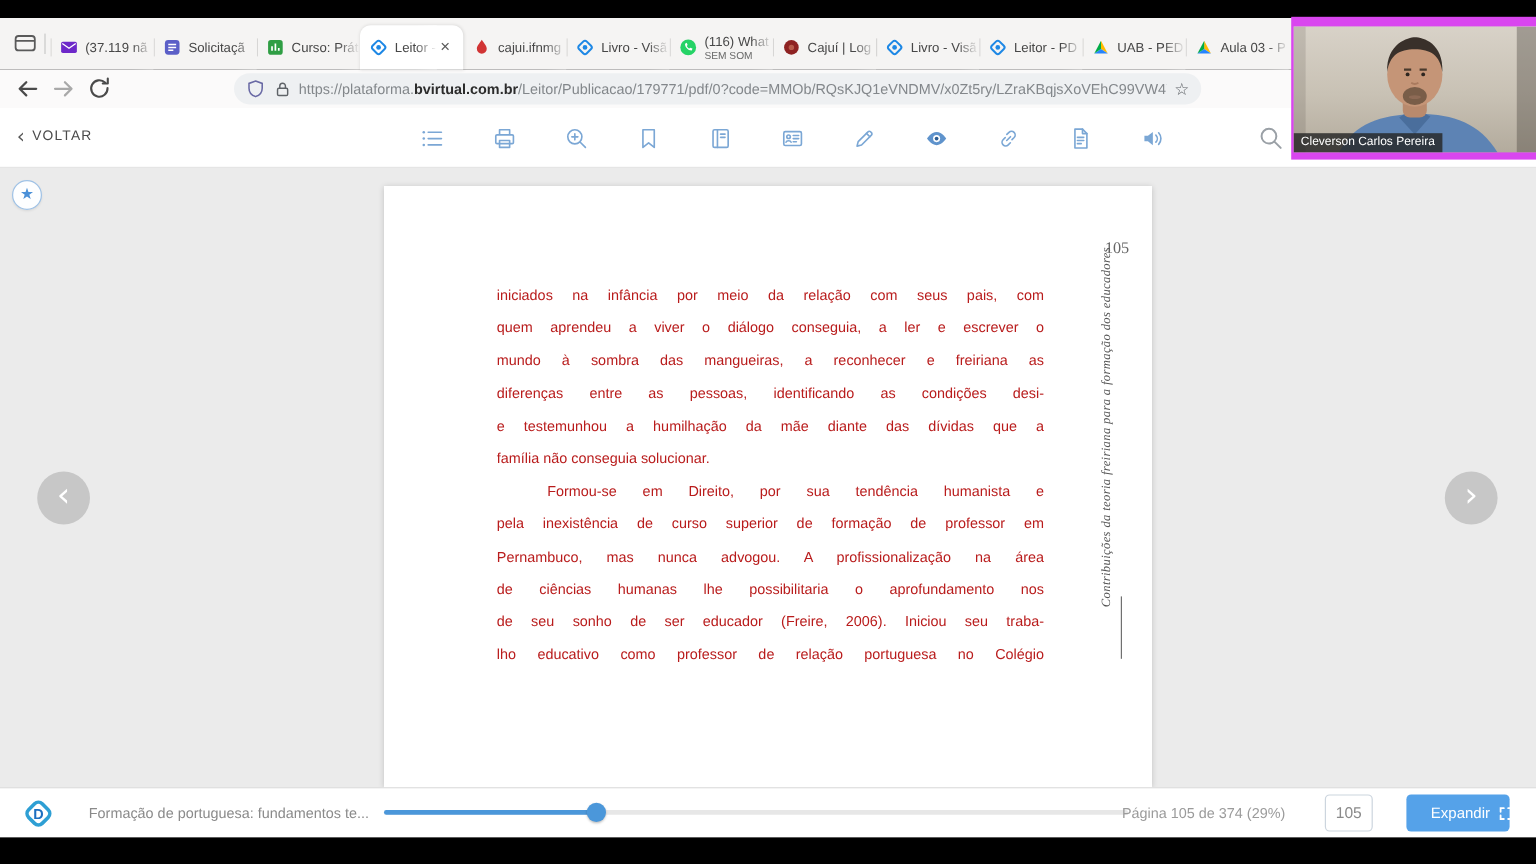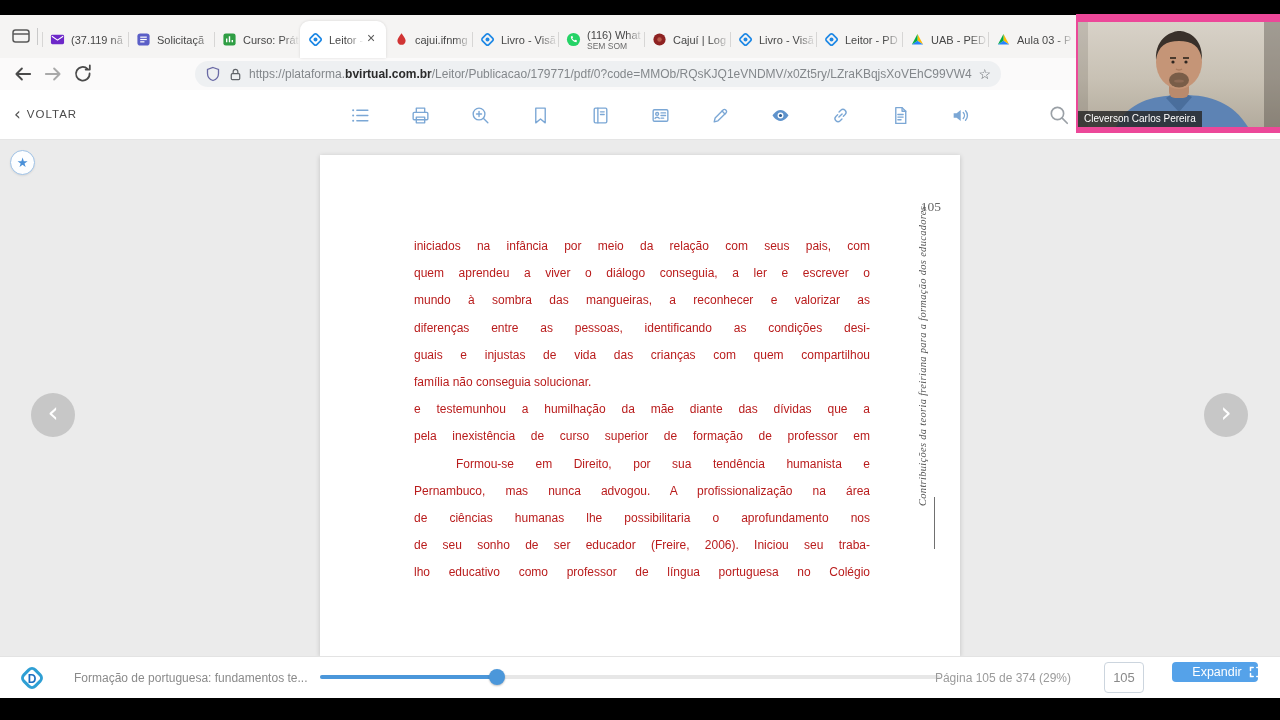--- a/index.html
+++ b/index.html
@@ -84,26 +84,26 @@
   .btitle { position:absolute; left:74px; top:14px; font-size:12px; color:#8a8a8a; }
   .slider { position:absolute; left:320px; top:12px; width:620px; height:16px; cursor:pointer; }
   .slider .track { position:absolute; left:0; top:6px; width:620px; height:4px; background:#e7e7e7; border-radius:2px; }
   .slider .fill { position:absolute; left:0; top:6px; width:177px; height:4px; background:#4b97da; border-radius:2px; }
   .slider .handle { position:absolute; left:169px; top:0; width:16px; height:16px; border-radius:50%;
     background:#4b97da; box-shadow:0 1px 2px rgba(0,0,0,.25); }
   .pstatus { position:absolute; left:930px; top:14px; width:146px; text-align:center; font-size:12px; color:#9b9b9b; }
   .pinput { position:absolute; left:1104px; top:5px; width:40px; height:31px; border:1px solid #ccd5de;
     border-radius:4px; text-align:center; font-size:13px; color:#8a8a8a; background:#fff; outline:none;
     font-family:"Liberation Sans", sans-serif; }
-  .expandbtn { position:absolute; left:1172px; top:5px; width:86px; height:20px; background:#55a2e9;
+  .expandbtn { position:absolute; left:1172px; top:5px; width:86px; height:31px; background:#55a2e9;
     border:none; border-radius:4px; color:#fff; font-size:12.5px; display:flex; align-items:center;
     justify-content:center; gap:7px; cursor:pointer; font-family:"Liberation Sans", sans-serif;padding-left:23px; }
 
   
-  .webcam { position:absolute; left:1076px; top:14px; width:204px; height:119px; background:#ec4899; z-index:10; }
+  .webcam { position:absolute; left:1076px; top:14px; width:204px; height:119px; background:#d946ef; z-index:10; }
   .cam-video { position:absolute; left:2px; top:8px; width:202px; height:105px;
     background:linear-gradient(180deg,#d8d2c8 0%, #c8c1b4 55%, #b3ab9d 100%); overflow:hidden; }
   .cam-label { position:absolute; left:0; bottom:0; background:rgba(38,38,38,.82); color:#fff;
     font-size:10px; padding:2px 6px 3px; white-space:nowrap; }
 
   svg { display:block; }
 </style>
 </head>
 <body>
 
@@ -396,31 +396,30 @@
   <div class="content">
     <div class="fav-star-btn">
       <span>★</span>
     </div>
 
     <div class="bookpage">
       <div class="pagenum">105</div>
       <div class="textcol">
         <div class="bl">iniciados na infância por meio da relação com seus pais, com</div>
         <div class="bl">quem aprendeu a viver o diálogo conseguia, a ler e escrever o</div>
-        <div class="bl">mundo à sombra das mangueiras, a reconhecer e valorizar as</div>
+        <div class="bl">mundo à sombra das mangueiras, a reconhecer e freiriana as</div>
         <div class="bl">diferenças entre as pessoas, identificando as condições desi-</div>
-        <div class="bl">guais e injustas de vida das crianças com quem compartilhou</div>
+        <div class="bl">e testemunhou a humilhação da mãe diante das dívidas que a</div>
         <div class="bl lastline">família não conseguia solucionar.</div>
-        <div class="bl">e testemunhou a humilhação da mãe diante das dívidas que a</div>
+        <div class="bl indent">Formou-se em Direito, por sua tendência humanista e</div>
         <div class="bl">pela inexistência de curso superior de formação de professor em</div>
-        <div class="bl indent">Formou-se em Direito, por sua tendência humanista e</div>
         <div class="bl">Pernambuco, mas nunca advogou. A profissionalização na área</div>
         <div class="bl">de ciências humanas lhe possibilitaria o aprofundamento nos</div>
         <div class="bl">de seu sonho de ser educador (Freire, 2006). Iniciou seu traba-</div>
-        <div class="bl">lho educativo como professor de língua portuguesa no Colégio</div>
+        <div class="bl">lho educativo como professor de relação portuguesa no Colégio</div>
 
       </div>
       <div class="side-caption">Contribuições da teoria freiriana para a formação dos educadores</div>
       <div class="chapter-rule"></div>
 
     </div>
 
     <div class="navbtn left">
       <span>‹</span>
     </div>

